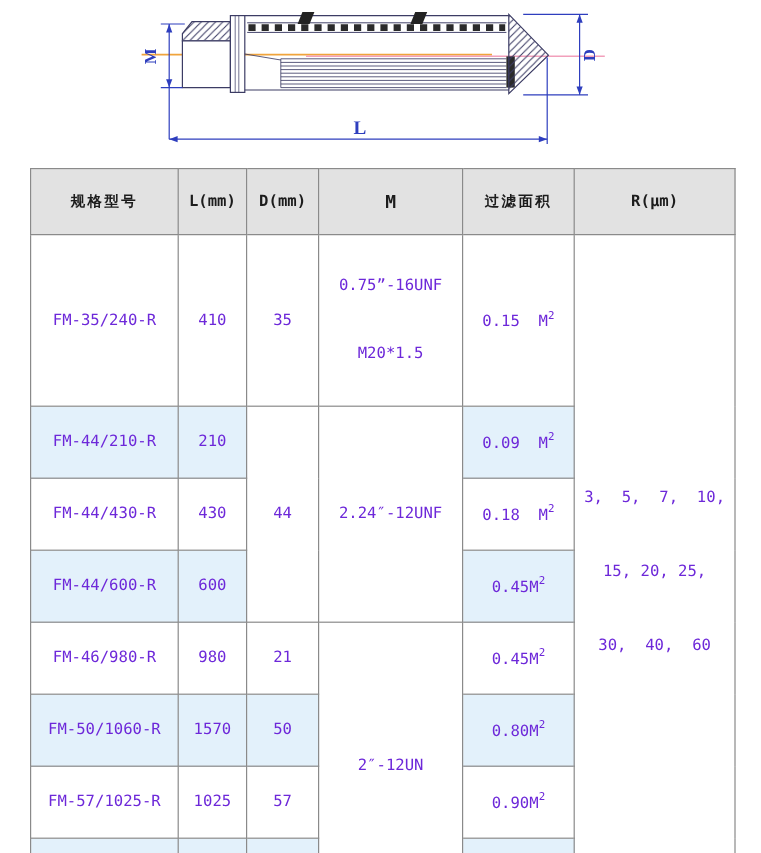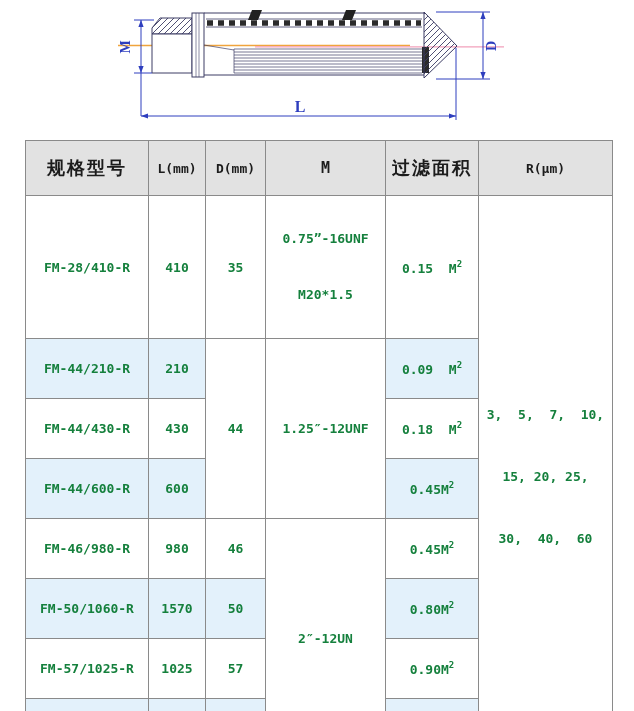--- a/index.html
+++ b/index.html
@@ -10,28 +10,28 @@
   }
   .drawing { position:absolute; top:0; left:0; }
 
   table.spec {
     position:absolute; top:140px; left:25px;
     border-collapse:collapse; table-layout:fixed;
   }
   .spec th, .spec td {
     border:1px solid #8a8a8a;
     text-align:center; vertical-align:middle;
-    color:#15803d; font-size:13px; font-weight:bold;
+    color:#6d28d9; font-size:13px; font-weight:normal;
     white-space:pre; padding:0;
   }
   .spec th {
     background:#e2e2e2; height:54px; color:#1c1c1c;
     font-weight:bold; font-size:13px;
   }
-  .spec th.cn { font-family:Liberation Sans, sans-serif; font-size:18px; letter-spacing:2px; }
+  .spec th.cn { font-family:Liberation Sans, sans-serif; font-size:12px; letter-spacing:2px; }
   .spec th.mh { font-size:15px; }
   .row-first td { height:74px; }
   .row-std td { height:59px; }
   td.alt { background:#e3f1fb; }
   td sup { font-size:9px; vertical-align:6px; }
   .m-two-line div { line-height:26px; }
   .r-cell div { line-height:32px; }
 </style>
 </head>
 <body>
@@ -133,55 +133,55 @@
         <th class="cn">规格型号</th>
         <th>L(mm)</th>
         <th>D(mm)</th>
         <th class="mh">M</th>
         <th class="cn">过滤面积</th>
         <th>R(μm)</th>
       </tr>
     </thead>
     <tbody>
       <tr class="row-first">
-        <td>FM-28/410-R</td>
+        <td>FM-35/240-R</td>
         <td>410</td>
         <td>35</td>
         <td class="m-two-line">
           <div>0.75”-16UNF</div>
           <div>M20*1.5</div>
         </td>
         <td><span>0.15  M</span><sup>2</sup></td>
         <td class="r-cell" rowspan="8">
           <div>3,  5,  7,  10,</div>
           <div>15, 20, 25,</div>
           <div>30,  40,  60</div>
         </td>
       </tr>
       <tr class="row-std">
         <td class="alt">FM-44/210-R</td>
         <td class="alt">210</td>
         <td rowspan="3">44</td>
-        <td rowspan="3">1.25″-12UNF</td>
+        <td rowspan="3">2.24″-12UNF</td>
         <td class="alt"><span>0.09  M</span><sup>2</sup></td>
       </tr>
       <tr class="row-std">
         <td>FM-44/430-R</td>
         <td>430</td>
         <td><span>0.18  M</span><sup>2</sup></td>
       </tr>
       <tr class="row-std">
         <td class="alt">FM-44/600-R</td>
         <td class="alt">600</td>
         <td class="alt"><span>0.45M</span><sup>2</sup></td>
       </tr>
       <tr class="row-std">
         <td>FM-46/980-R</td>
         <td>980</td>
-        <td>46</td>
+        <td>21</td>
         <td rowspan="4">2″-12UN</td>
         <td><span>0.45M</span><sup>2</sup></td>
       </tr>
       <tr class="row-std">
         <td class="alt">FM-50/1060-R</td>
         <td class="alt">1570</td>
         <td class="alt">50</td>
         <td class="alt"><span>0.80M</span><sup>2</sup></td>
       </tr>
       <tr class="row-std">

